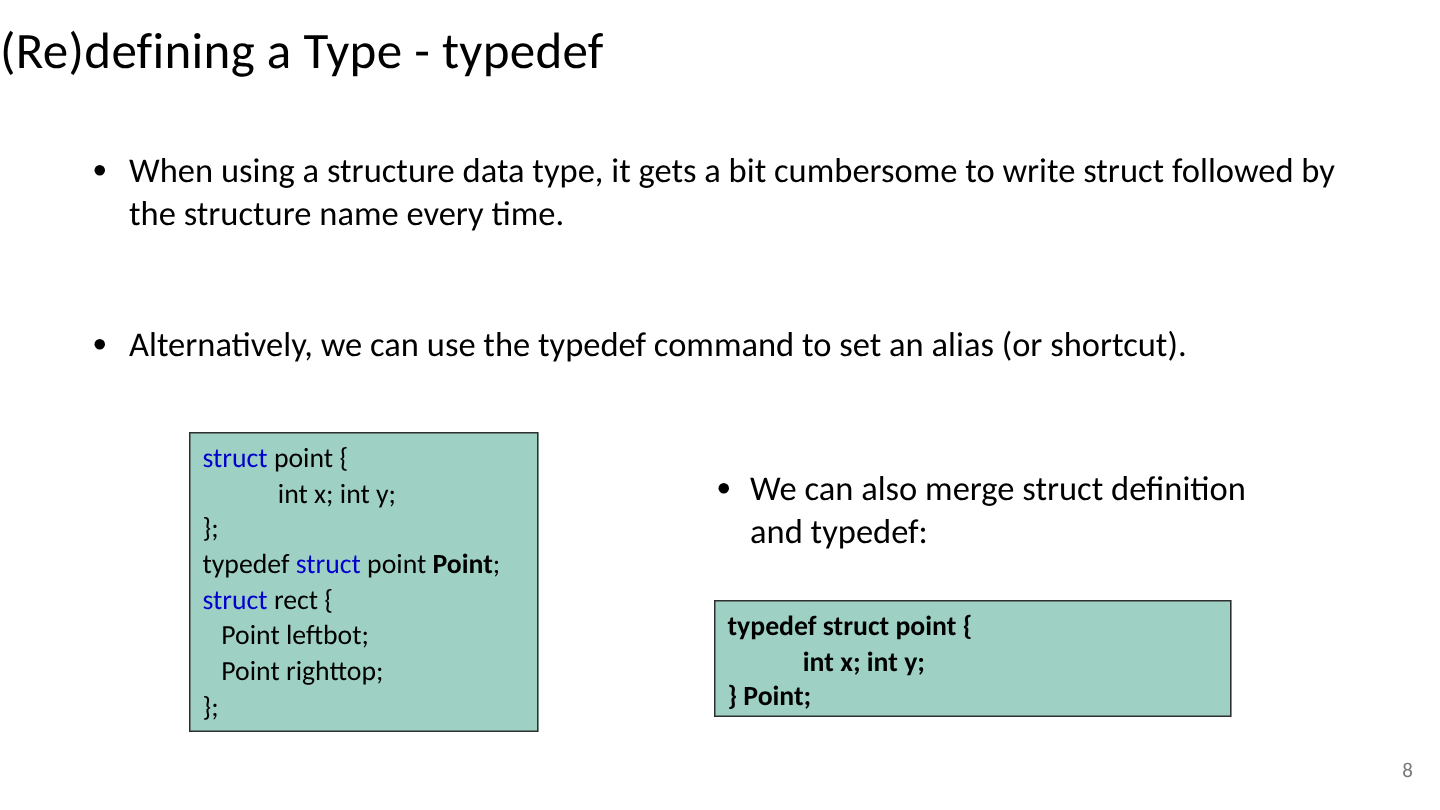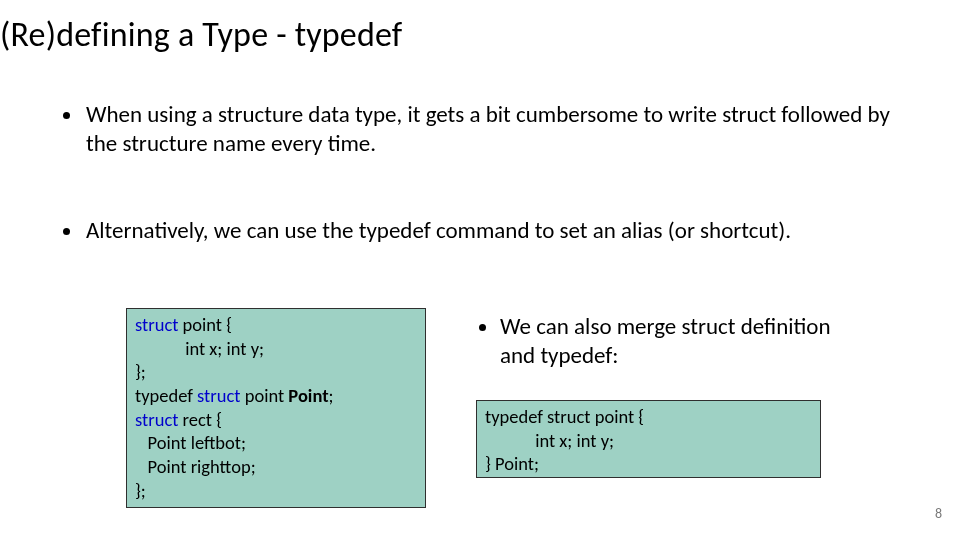--- a/index.html
+++ b/index.html
@@ -49,29 +49,30 @@
     background: #9ed1c4;
     border: 1.2px solid #2f2f2f;
     box-sizing: border-box;
     font-size: 18.5px;
     line-height: 1.28;
     padding: 4px 8px 4px 8px;
     white-space: pre;
   }
   .codebox.left {
     left: 126px;
-    top: 308px;
-    width: 300px;
+    top: 288px;
+    width: 233px;
     height: 200px;
   }
   .codebox.right {
     left: 476px;
     top: 400px;
     width: 345px;
     height: 78px;
+    font-weight: bold;
   }
   .right-bullet {
     position: absolute;
     left: 476px;
     top: 312px;
     width: 380px;
     font-size: 23px;
     line-height: 1.28;
   }
   .right-bullet ul {

